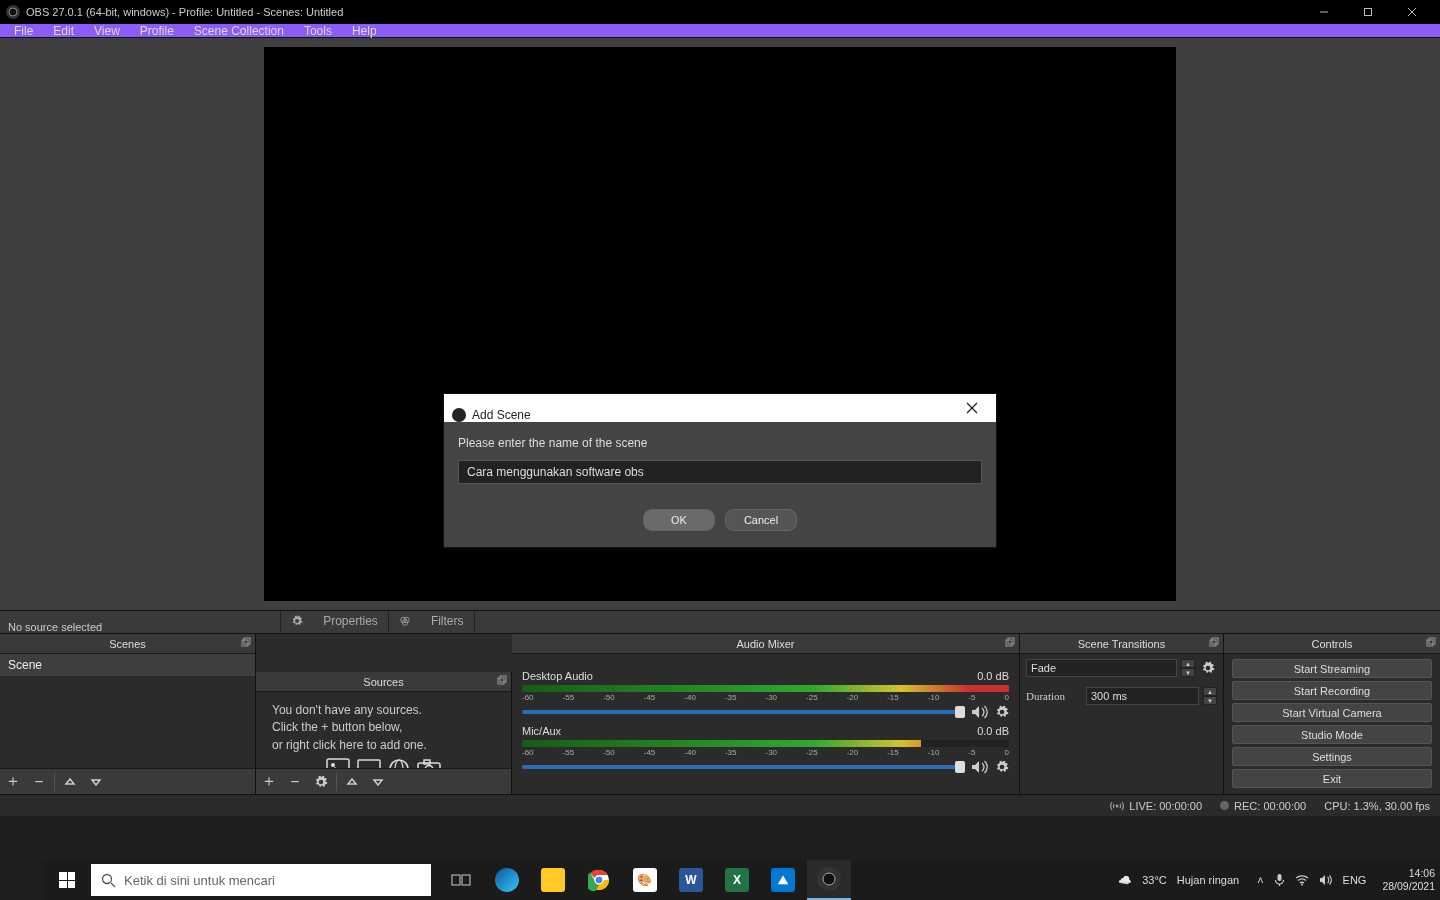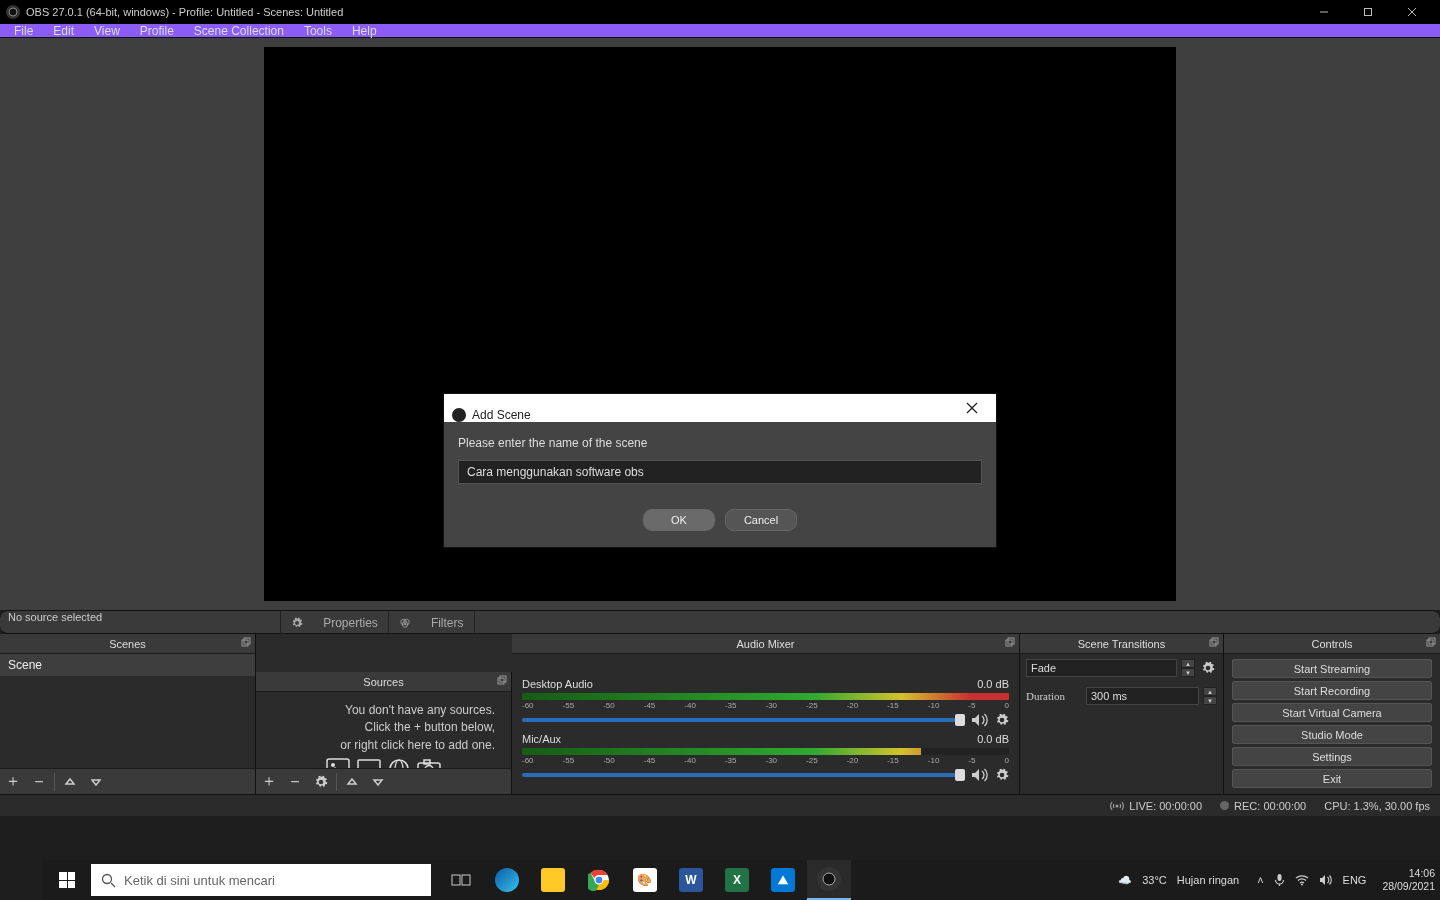--- a/index.html
+++ b/index.html
@@ -13,21 +13,21 @@
 
 
 .menubar { height:14px; background:#8b5cf6; display:flex; align-items:center; padding:0 4px; border-bottom:1px solid #111; }
 .menubar .item { padding:2px 10px; color:#ddd; }
 
 
 .preview-wrap { height:572px; background:#3f3f3f; display:flex; align-items:center; justify-content:center; position:relative; }
 .preview { width:912px; height:554px; background:#000; }
 
 
-.src-toolbar { height:24px; background:#3a3a3a; display:flex; align-items:flex-start; border-top:1px solid #111; border-bottom:1px solid #111;border-radius:8px; }
+.src-toolbar { height:24px; background:#3a3a3a; display:flex; align-items:flex-end; border-top:1px solid #111; border-bottom:1px solid #111; }
 .src-toolbar .lbl { padding:0 8px; color:#ccc; font-size:11px; }
 .src-toolbar .vsep { width:1px; height:24px; background:#222; }
 .src-toolbar .tbtn { display:flex; align-items:center; gap:20px; padding:0 10px; height:24px; color:#aaa; }
 
 
 .dockrow { height:160px; display:flex; background:#2b2b2b; }
 .dock { display:flex; flex-direction:column; border-right:1px solid #111; }
 .dock.last { border-right:none; }
 .dock-head { height:20px; background:#3a3a3a; display:flex; align-items:center; justify-content:center; position:relative; font-size:11px; color:#ddd; border-bottom:1px solid #1a1a1a; }
 .dock-head .popout { position:absolute; right:4px; top:3px; color:#999; cursor:pointer; }
@@ -35,21 +35,21 @@
 .dock-foot { height:26px; background:#3a3a3a; display:flex; align-items:center; gap:0; border-top:1px solid #1a1a1a; }
 .icobtn { width:26px; height:26px; display:flex; align-items:center; justify-content:center; color:#ccc; font-size:16px; }
 .vsep2 { width:1px; height:18px; background:#555; margin:0 2px; }
 
 
 #dock-scenes { width:256px; }
 .scene-item { padding:4px 8px; background:#3e3e3e; color:#eee; font-size:12px; }
 
 
 #dock-sources { width:256px;margin-top:38px; }
-.sources-empty { text-align:right; color:#ccc; font-size:12px; padding:10px 16px 6px; line-height:1.45; }
+.sources-empty { text-align:left; color:#ccc; font-size:12px; padding:10px 16px 6px; line-height:1.45; }
 .sources-icons { display:flex; justify-content:center; gap:6px; margin-top:4px; }
 .sources-icons .ic { color:#ddd; }
 
 
 #dock-mixer { width:508px; }
 .track { padding:4px 10px 2px; }
 .track-head { display:flex; justify-content:space-between; font-size:11px; color:#ddd; }
 .meter { height:7px; margin-top:3px; background:linear-gradient(to right,#165c16 0%,#2faa2f 60%,#d4c22d 78%,#c93030 92%,#c93030 100%); border-radius:1px; position:relative; }
 .meter.partial::after { content:""; position:absolute; right:0; top:0; bottom:0; width:18%; background:#222; }
 .ticks { display:flex; justify-content:space-between; font-size:8px; color:#aaa; margin-top:1px; }
@@ -301,21 +301,21 @@
   <div class="dock" id="dock-mixer">
     <div class="dock-head">
       <span>Audio Mixer</span>
       <span class="popout">
           <svg width="10" height="10">
             <rect x="1" y="3" width="6" height="6" fill="none" stroke="#999"></rect>
             <rect x="3" y="1" width="6" height="6" fill="none" stroke="#999"></rect>
           </svg>
         </span>
     </div>
-    <div class="dock-body" style="padding-top:20px;">
+    <div class="dock-body" style="padding-top:12px;">
 
       <div class="track">
         <div class="track-head">
           <span>Desktop Audio</span>
           <span>0.0 dB</span>
         </div>
         <div class="meter"></div>
         <div class="ticks">
           <span>-60</span>
             <span>-55</span>

